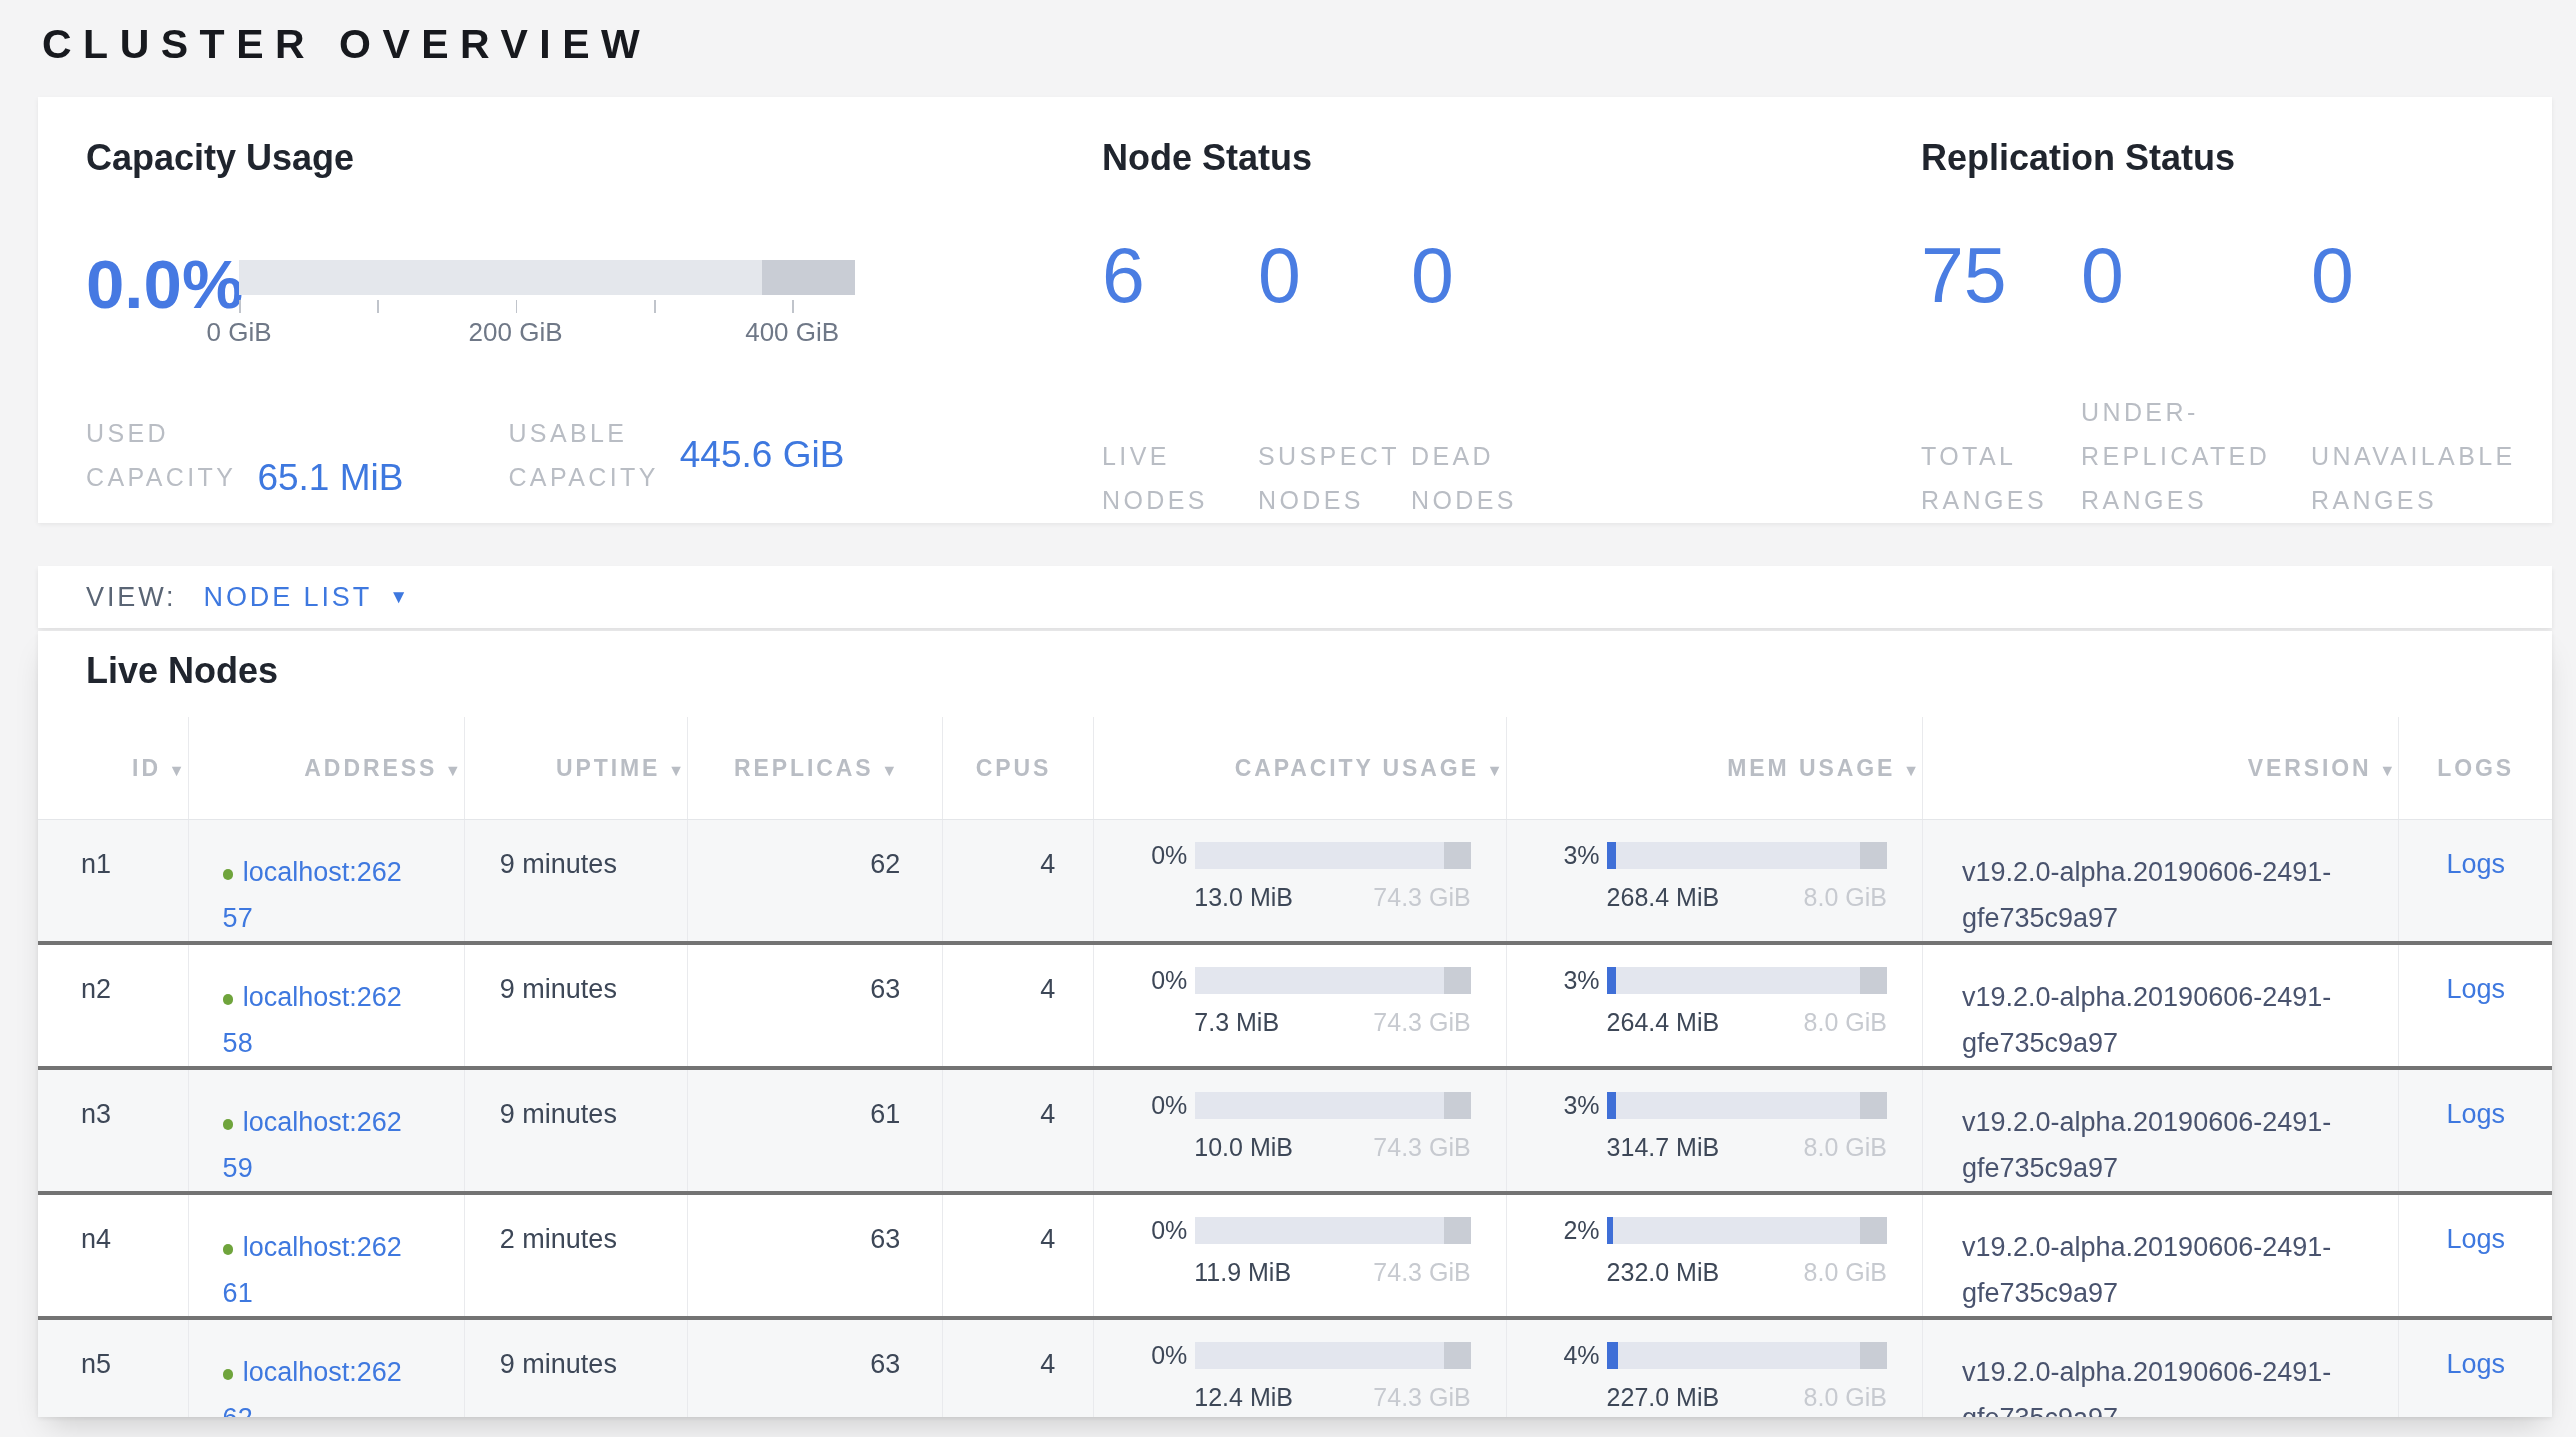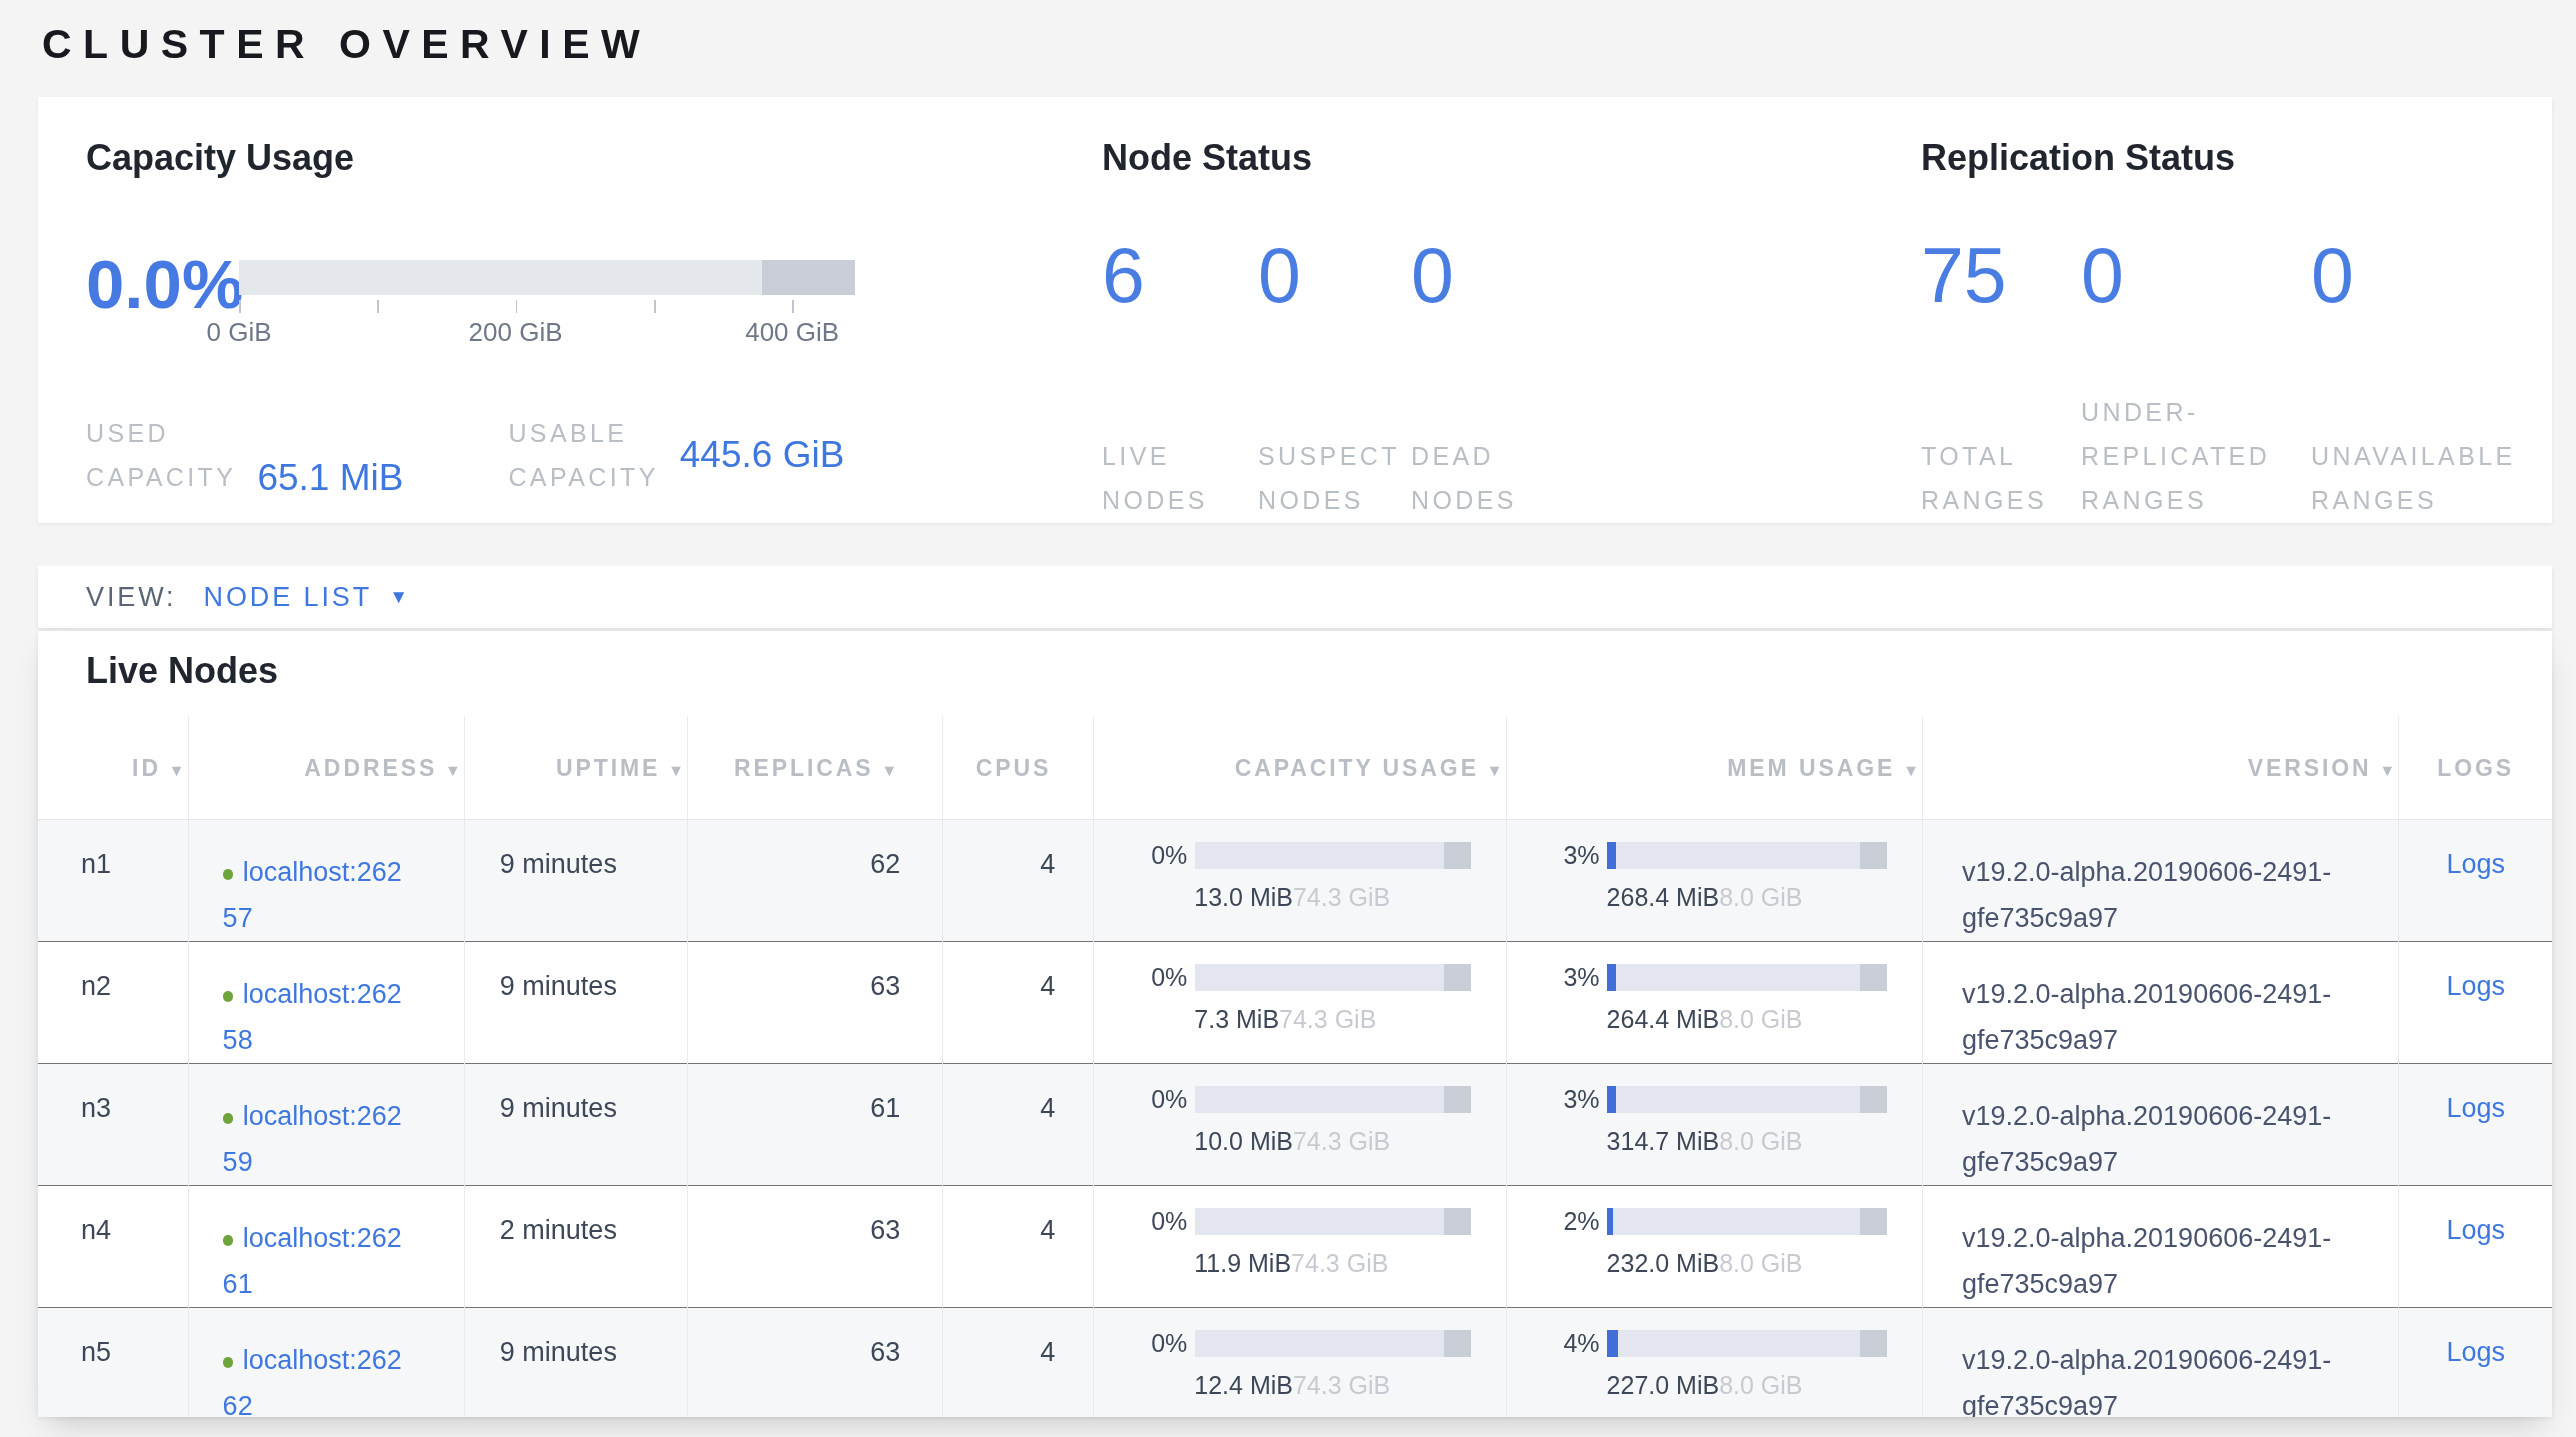--- a/index.html
+++ b/index.html
@@ -104,41 +104,41 @@
     border-bottom:1px solid #e4e6e9;
   }
   th, td { border-right:1px solid #e9eaed; }
   th:last-child, td:last-child { border-right:none; }
   th.num { text-align:right; padding-left:0; padding-right:42px; }
   th.center { text-align:center; padding-left:0; }
   .sort-arrow { font-size:16.3px; margin-left:7.7px; color:#b9bdc4; }
 
   tbody tr { height:115px; }
   tbody#rows tr:nth-child(odd) td { background:#f6f7f8; }
-  tbody#rows tr + tr td { border-top:1px solid #737373; }
+  tbody#rows tr + tr td { border-top:4px solid #737373; }
   td { vertical-align:top; padding-top:29px; font-size:27px; color:#3d4757; }
 
   td.cell-id { padding-left:43px; }
   td.cell-addr { padding-left:34px; padding-right:29px; line-height:46px; }
   .node-dot {
     display:inline-block; width:10.5px; height:10.5px; border-radius:50%;
     background:#6fa43c; margin-right:9.6px; vertical-align:1.9px;
   }
   a.addr-link, a.logs-link { color:#3e78df; text-decoration:none; cursor:pointer; }
   td.cell-uptime { padding-left:35px; }
   td.cell-num { text-align:right; padding-right:42px; }
   td.cell-cpu { text-align:right; padding-right:38px; }
 
   td.cell-usage { padding-left:35px; padding-right:35px; padding-top:21px; }
   .usage-top { display:flex; align-items:center; }
   .usage-pct { width:58px; text-align:right; font-size:25px; color:#3d4757; flex:none; }
   .usage-bar { position:relative; flex:1; height:27px; margin-left:7.7px; background:#e3e6ee; }
   .usage-dark { position:absolute; right:0; top:0; height:100%; width:9.5%; background:#c9cdd5; }
   .usage-fill { position:absolute; left:0; top:0; height:100%; background:#3f6fd7; }
-  .usage-values { display:flex; margin-top:12.5px; padding-left:65px; }
+  .usage-values { display:flex; justify-content:space-between; margin-top:12.5px; padding-left:65px; }
   .usage-used { font-size:25px; color:#3d4757; }
   .usage-total { font-size:25px; color:#c7cad0; }
 
   td.cell-version { padding-left:39px; line-height:46px; color:#49536e; }
   td.cell-logs { text-align:center; }
 </style>
 </head>
 <body>
 
 <h1 class="page-title">CLUSTER OVERVIEW</h1>

